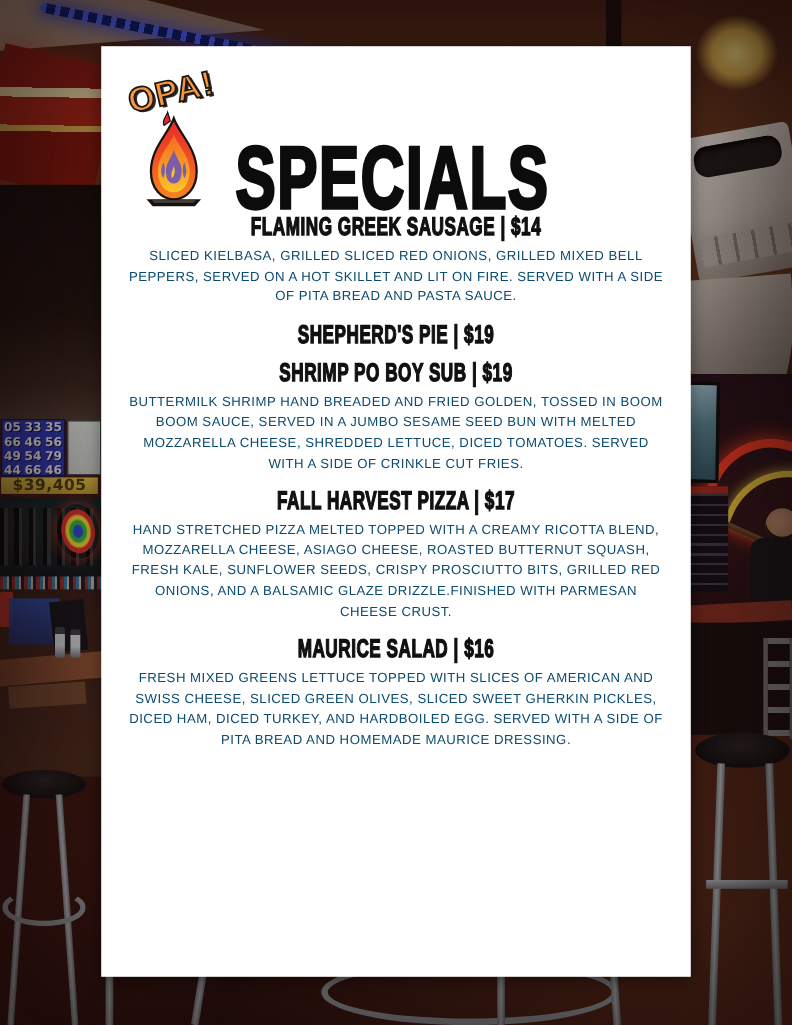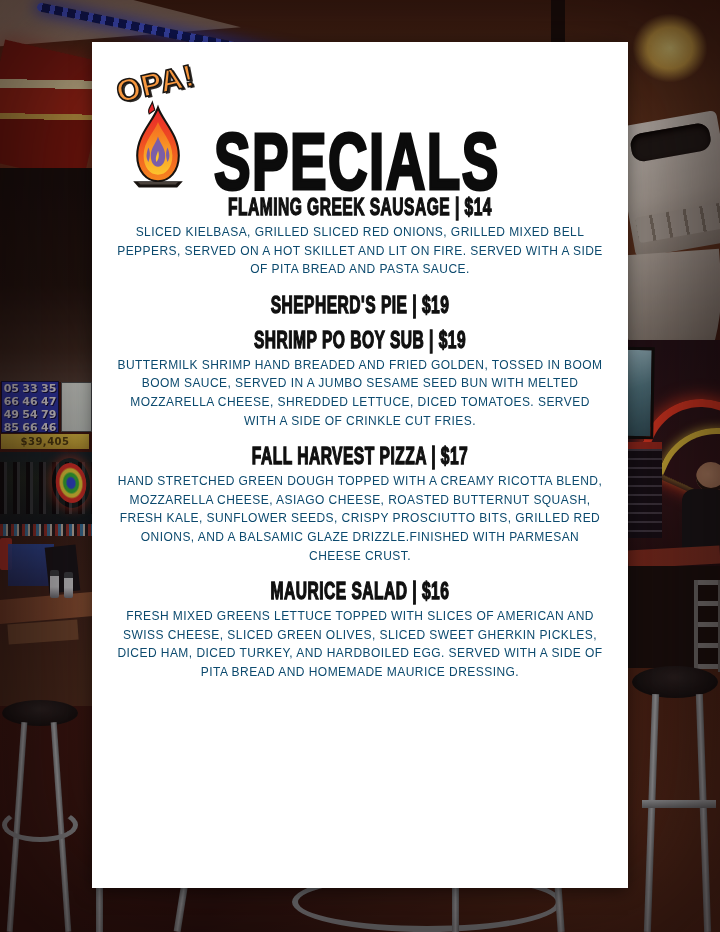--- a/index.html
+++ b/index.html
@@ -33,21 +33,21 @@
     background:linear-gradient(180deg,#150e0d 0%,#1f1310 55%,#37261f 85%,#4c3a33 100%);}
 
   .keno-wrap{left:0;top:380px;width:92px;height:72px;}
   .keno-grid{position:absolute;left:1px;top:1px;width:58px;height:52px;
     background:#2d39b5;border:1px solid #10123d;
     display:grid;grid-template-columns:repeat(3,1fr);align-items:center;justify-items:center;
     font-family:"DejaVu Sans",sans-serif;font-weight:bold;font-size:11px;color:#eceaf2;
     text-shadow:1px 1px 0 #101040;}
   .keno-jackpot{position:absolute;left:1px;top:54px;width:88px;height:15px;
     background:linear-gradient(180deg,#d8bb44,#b99a34);color:#4c3c12;
-    font-family:"DejaVu Sans",sans-serif;font-weight:bold;font-size:10px;
+    font-family:"DejaVu Sans",sans-serif;font-weight:bold;font-size:14px;
     text-align:center;line-height:15px;letter-spacing:.5px;}
   .keno-screen{position:absolute;left:61px;top:2px;width:31px;height:50px;
     background:linear-gradient(180deg,#d4dbd6,#c2cac6);border:1px solid #4a4f52;}
 
   .bg-backbar{left:0;top:452px;width:92px;height:74px;
     background:linear-gradient(180deg,#15232c 0%,#1d2b22 35%,#101820 100%);}
   .bg-taps{position:absolute;left:0;top:10px;width:92px;height:52px;
     background:repeating-linear-gradient(90deg,rgba(8,8,12,.9) 0 4px,#343a3e 4px 7px,rgba(20,24,28,.2) 7px 13px);}
   .bg-neon-rings{left:52px;top:458px;width:38px;height:50px;border-radius:50%;
     transform:rotate(-8deg);
@@ -158,25 +158,25 @@
   <div class="abs bg-red-sign"></div>
   <div class="abs bg-dark-left"></div>
 
   <div class="abs keno-wrap">
     <div class="keno-grid">
       <span>05</span>
       <span>33</span>
       <span>35</span>
       <span>66</span>
       <span>46</span>
-      <span>47</span>
+      <span>56</span>
       <span>49</span>
       <span>54</span>
       <span>79</span>
-      <span>85</span>
+      <span>44</span>
       <span>66</span>
       <span>46</span>
       <span>58</span>
       <span>77</span>
       <span>79</span>
     </div>
     <div class="keno-jackpot">$39,405</div>
     <div class="keno-screen"></div>
   </div>
 
@@ -267,21 +267,21 @@
       </section>
       <section class="item">
         <h2 class="item-heading">SHEPHERD'S PIE | $19</h2>
       </section>
       <section class="item">
         <h2 class="item-heading">SHRIMP PO BOY SUB | $19</h2>
         <p class="item-desc">BUTTERMILK SHRIMP HAND BREADED AND FRIED GOLDEN, TOSSED IN BOOM BOOM SAUCE, SERVED IN A JUMBO SESAME SEED BUN WITH MELTED MOZZARELLA CHEESE, SHREDDED LETTUCE, DICED TOMATOES. SERVED WITH A SIDE OF CRINKLE CUT FRIES.</p>
       </section>
       <section class="item">
         <h2 class="item-heading">FALL HARVEST PIZZA | $17</h2>
-        <p class="item-desc">HAND STRETCHED GREEN DOUGH TOPPED WITH A CREAMY RICOTTA BLEND, MOZZARELLA CHEESE, ASIAGO CHEESE, ROASTED BUTTERNUT SQUASH, FRESH KALE, SUNFLOWER SEEDS, CRISPY PROSCIUTTO BITS, GRILLED RED ONIONS, AND A BALSAMIC GLAZE DRIZZLE.FINISHED WITH PARMESAN CHEESE CRUST.</p>
+        <p class="item-desc">HAND STRETCHED PIZZA MELTED TOPPED WITH A CREAMY RICOTTA BLEND, MOZZARELLA CHEESE, ASIAGO CHEESE, ROASTED BUTTERNUT SQUASH, FRESH KALE, SUNFLOWER SEEDS, CRISPY PROSCIUTTO BITS, GRILLED RED ONIONS, AND A BALSAMIC GLAZE DRIZZLE.FINISHED WITH PARMESAN CHEESE CRUST.</p>
       </section>
       <section class="item">
         <h2 class="item-heading">MAURICE SALAD | $16</h2>
         <p class="item-desc">FRESH MIXED GREENS LETTUCE TOPPED WITH SLICES OF AMERICAN AND SWISS CHEESE, SLICED GREEN OLIVES, SLICED SWEET GHERKIN PICKLES, DICED HAM, DICED TURKEY, AND HARDBOILED EGG. SERVED WITH A SIDE OF PITA BREAD AND HOMEMADE MAURICE DRESSING.</p>
       </section>
     </div>
   </div>
 
 </div>
 

